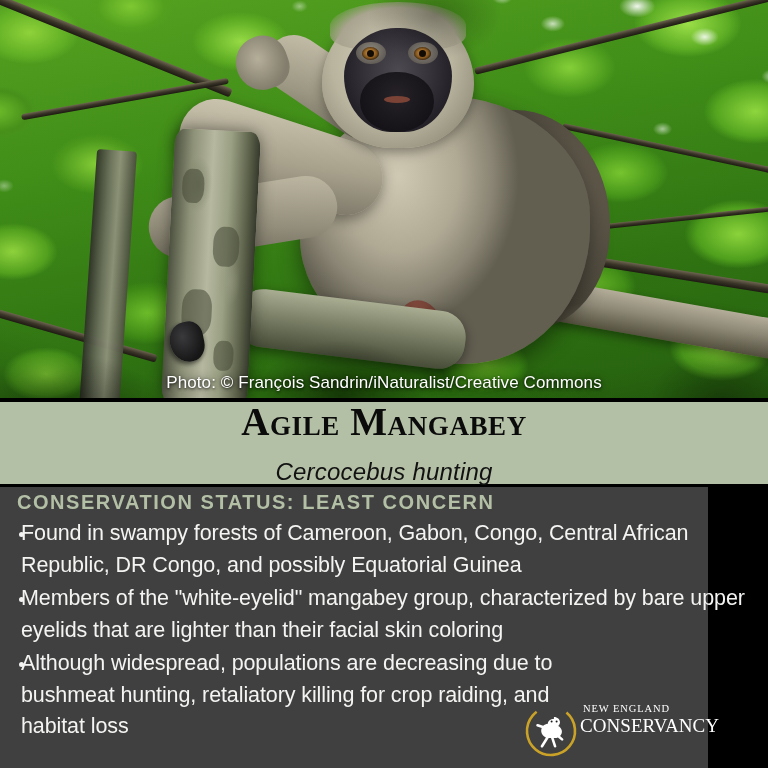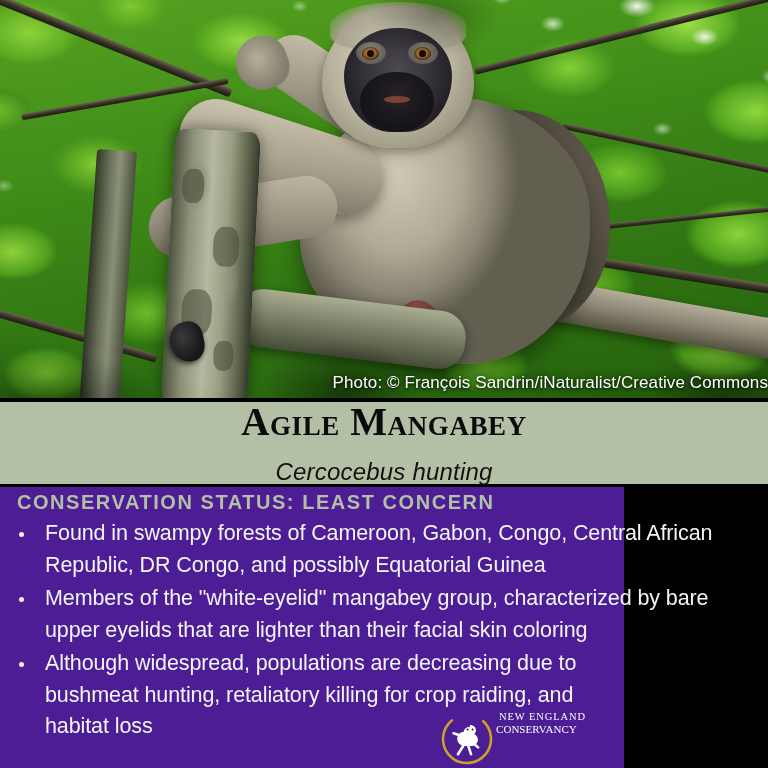--- a/index.html
+++ b/index.html
@@ -268,21 +268,21 @@
   }
   #photo-vignette {
     position: absolute; left: 0; top: 0; width: 768px; height: 398px;
     background: radial-gradient(ellipse 120% 110% at 50% 40%, rgba(0,0,0,0) 55%, rgba(0,0,0,.38) 100%);
     pointer-events: none;
   }
   #photo-credit {
     position: absolute;
     left: 0; right: 0;
     bottom: 5px;
-    text-align: right;
+    text-align: center;
     color: #ffffff;
     font-size: 17px;
     letter-spacing: .1px;
     text-shadow: 0 1px 3px rgba(0,0,0,.85), 0 0 8px rgba(0,0,0,.6);
   }
 
   
   #title-band {
     position: absolute;
     left: 0; top: 402px;
@@ -309,63 +309,63 @@
     font-style: italic;
     color: #121212;
     letter-spacing: .2px;
     line-height: 1;
   }
 
   
   #info-panel {
     position: absolute;
     left: 0; top: 487px;
-    width: 624px; height: 281px;
-    background: #4c1d95;
+    width: 708px; height: 281px;
+    background: #404040;
   }
   #status-line {
     position: absolute;
     left: 17px; top: 4px;
     font-size: 20px;
     font-weight: 700;
     color: #b3c0a6;
     letter-spacing: 1.55px;
   }
   #facts {
     position: absolute;
     left: 0; top: 31px;
     width: 768px;
     list-style: none;
     margin: 0;
     padding: 0;
   }
   #facts li {
     position: relative;
-    padding-left: 45px;
+    padding-left: 21px;
     padding-right: 18px;
     margin-bottom: 2px;
     color: #f4f4f2;
     font-size: 21.5px;
     line-height: 31.5px;
     letter-spacing: -.1px;
   }
   #facts li::before {
     content: "";
     position: absolute;
     left: 19px; top: 14px;
     width: 5px; height: 5px;
     background: #f4f4f2;
     border-radius: 50%;
   }
   #facts li.narrow { padding-right: 178px; }
 
   
   #logo {
     position: absolute;
-    right: 8px; bottom: 0;
+    right: 8px; bottom: 8px;
     width: 176px; height: 58px; text-decoration: underline;
   }
   #logo-mark {
     position: absolute;
     left: 0; top: 2px;
     width: 54px; height: 54px;
   }
   #logo-text {
     position: absolute;
     left: 56px; top: 2px;
@@ -382,21 +382,21 @@
     margin-left: 3px;
     margin-bottom: 1px;
   }
   #logo-primate {
     font-size: 25px;
     letter-spacing: .3px;
     display: block;
     line-height: .95;
   }
   #logo-conservancy {
-    font-size: 11px;
+    font-size: 19px;
     letter-spacing: .05px;
     display: block;
     line-height: 1;
   }
 </style>
 </head>
 <body>
 
 <div id="card">
 

